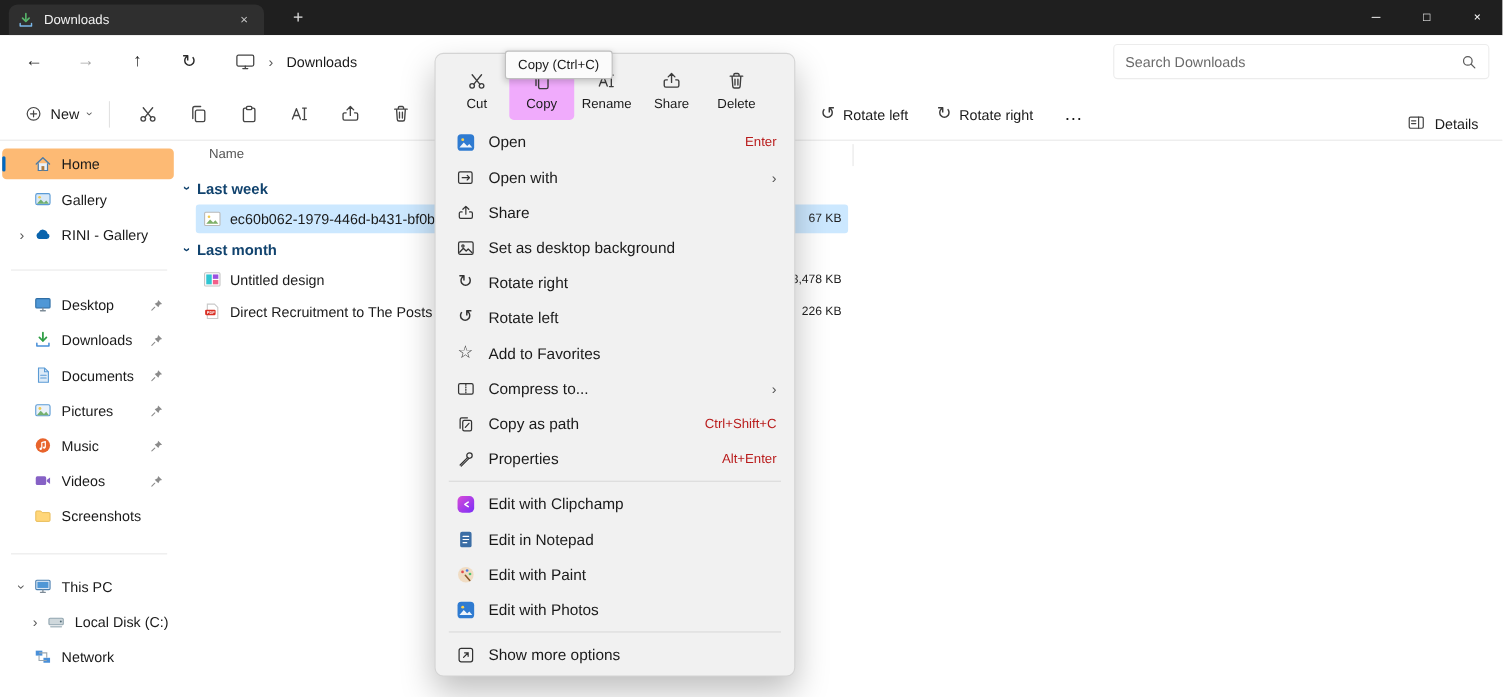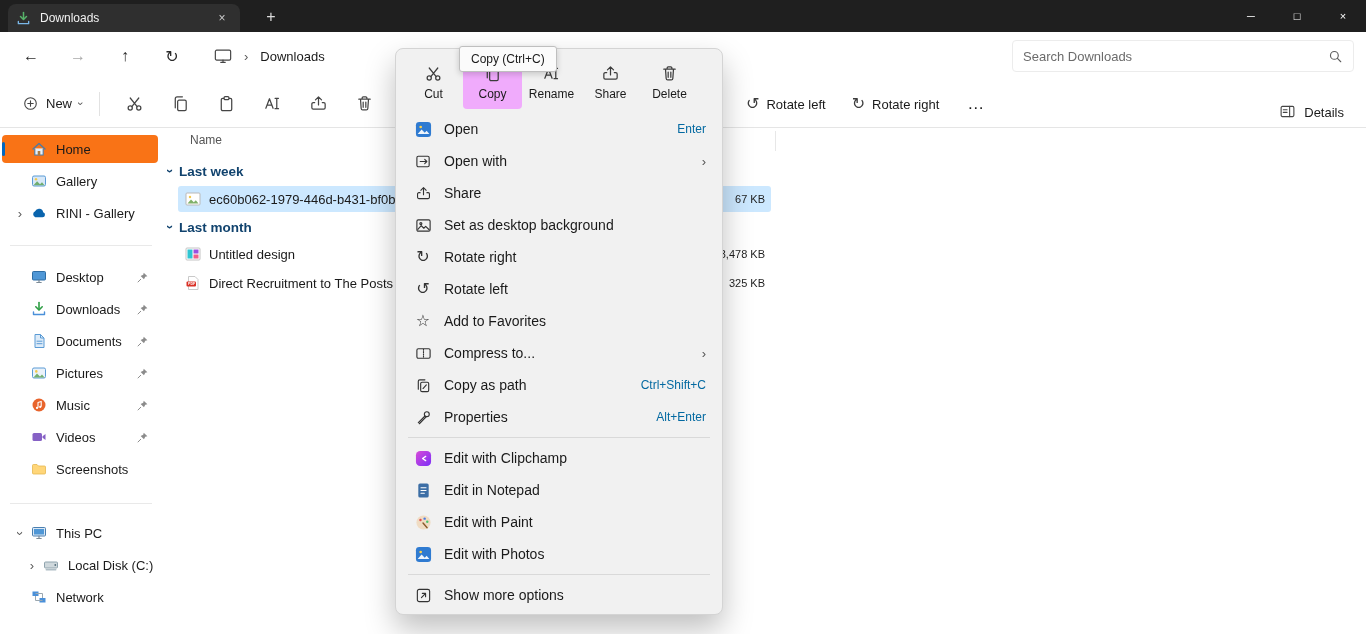--- a/index.html
+++ b/index.html
@@ -50,21 +50,21 @@
   .cmd-text-btn { display:flex; align-items:center; gap:7px; font-size:13px; padding:6px 8px; border-radius:4px; }
   .glyph { font-size:16px; color:#3c3c3c; line-height:1; }
   .more-btn { font-size:17px; color:#1a1a1a; padding:0 10px; letter-spacing:1px; }
   .details-btn { position:absolute; right:14px; top:8px; height:32px; display:flex;
                  align-items:flex-end; gap:8px; font-size:13px; padding:0 8px; border-radius:4px; }
 
   
   .sidebar { position:absolute; top:128px; left:0; width:162px; bottom:0; background:#fff; }
   .side-item { position:absolute; left:2px; width:156px; height:28px; display:flex; align-items:center;
                border-radius:4px; font-size:13px; padding-left:8px; }
-  .side-item.active { background:#f97316; }
+  .side-item.active { background:#fdba74; }
   .accent-bar { position:absolute; left:0; top:7px; width:3px; height:14px; border-radius:2px; background:#0067c0; }
   .chev-slot { width:20px; display:flex; align-items:center; justify-content:center; }
   .chev { display:inline-block; font-size:13px; color:#5a5a5a; line-height:1; }
   .chev.down { transform:rotate(90deg); }
   .s-icon { width:17px; display:flex; justify-content:center; }
   .s-label { margin-left:9px; flex:1; white-space:nowrap; overflow:hidden; }
   .s-pin { width:14px; margin-right:8px; opacity:.85; }
   .side-sep { position:absolute; left:10px; width:142px; height:1px; background:#e9e9e9; }
 
   
@@ -88,21 +88,21 @@
   .quick-row { position:absolute; top:6px; left:8px; height:56px; display:flex; }
   .quick-btn { width:59px; height:54px; display:flex; flex-direction:column; align-items:center;
                justify-content:center; gap:4px; border-radius:4px; }
   .quick-btn.hovered { background:#f0abfc; }
   .ql { font-size:12px; color:#1a1a1a; }
   .menu-list { position:absolute; top:64px; left:5px; right:5px; }
   .menu-item { height:32px; display:flex; align-items:center; padding:0 11px; border-radius:4px; font-size:14px; }
   .mi-icon { width:22px; display:flex; justify-content:center; margin-right:10px; }
   .mi-glyph { font-size:16px; color:#333; line-height:1; }
   .mi-label { flex:1; white-space:nowrap; }
-  .mi-shortcut { font-size:12px; color:#0369a1; }
+  .mi-shortcut { font-size:12px; color:#b91c1c; }
   .mi-chevron { color:#555; font-size:13px; }
   .menu-sep { height:1px; background:#d9d9d9; margin:4px 7px; }
 
   
   .tooltip { position:absolute; left:459px; top:46px; background:#fbfbfb; border:1px solid #bfbfbf;
              border-radius:3px; padding:5px 11px; font-size:12px; color:#1a1a1a; z-index:100;
              box-shadow:0 2px 6px rgba(0,0,0,.18); white-space:nowrap; }
 </style>
 </head>
 <body>
@@ -465,21 +465,21 @@
 
   <div class="file-row" style="top:142px">
     <span class="f-icon">
       <svg width="16" height="16" viewBox="0 0 16 16">
           <path d="M3.5 1.5H10L13 4.5v10H3.5z" fill="#fff" stroke="#c9c9c9" stroke-width="1"></path>
           <rect x="1.5" y="6.5" width="9.5" height="5" rx="1" fill="#d93025"></rect>
           <text x="3" y="10.4" font-size="3.6" fill="#fff" font-family="'Liberation Sans',sans-serif" font-weight="bold">PDF</text>
         </svg>
     </span>
     <span class="f-name">Direct Recruitment to The Posts of Of</span>
-    <span class="f-size">325 KB</span>
+    <span class="f-size">226 KB</span>
   </div>
 </div>
 
 <div class="context-menu">
 
   <div class="quick-row">
     <div class="quick-btn">
       <svg width="19" height="19" viewBox="0 0 20 20" fill="none" stroke="#3c3c3c" stroke-width="1.3" stroke-linecap="round" stroke-linejoin="round">
           <circle cx="5.5" cy="14.8" r="2.2"></circle>
           <circle cx="14.5" cy="14.8" r="2.2"></circle>

